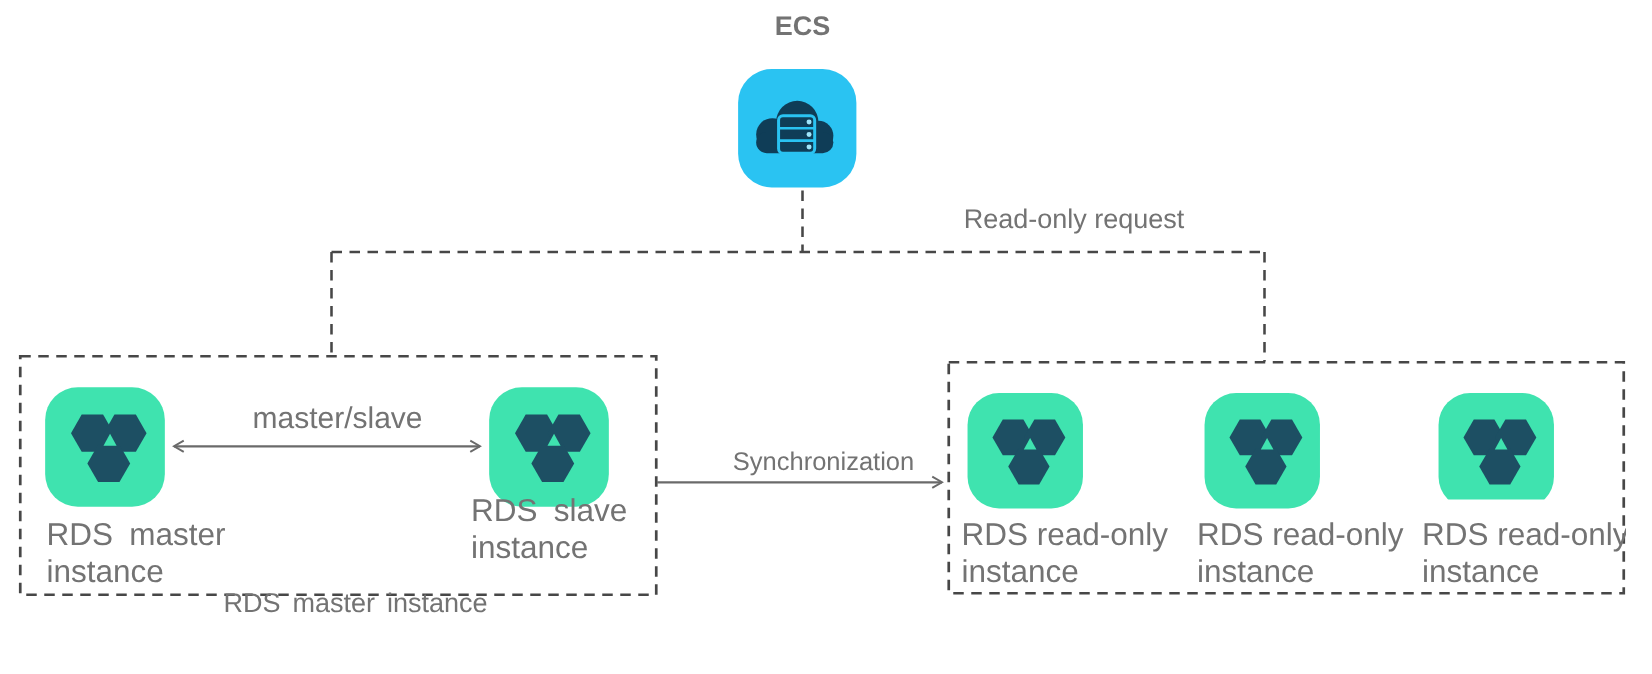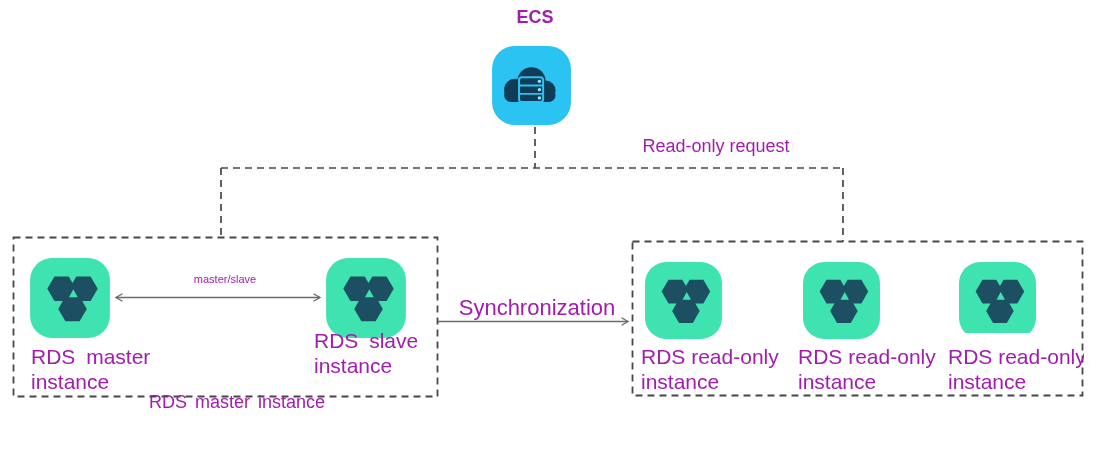--- a/index.html
+++ b/index.html
@@ -1,18 +1,18 @@
 <!DOCTYPE html>
 <html><head>
 <meta charset="utf-8">
 <style>
   html,body{margin:0;padding:0;background:#ffffff;}
   .stage{
     position:relative;width:1084px;height:449px;background:#ffffff;
-    font-family:"Liberation Sans",sans-serif;color:#a21caf;overflow:hidden;
+    font-family:"Liberation Sans",sans-serif;color:#737373;overflow:hidden;
   }
   .layer{position:absolute;left:0;top:0;}
   .dash{fill:none;stroke:#474747;stroke-width:1.7;stroke-dasharray:7 5;}
   .dashbox{fill:none;stroke:#474747;stroke-width:1.8;stroke-dasharray:7 5;}
   .arrow{stroke:#6a6a6a;stroke-width:1.5;}
   .t{position:absolute;font-size:18px;line-height:23px;white-space:nowrap;}
   .center{transform:translateX(-50%);}
   .wide{word-spacing:5px;}
   .nl{font-size:21px;line-height:25px;}
   .cap{font-size:18px;word-spacing:3px;}
@@ -70,22 +70,22 @@
     <line class="arrow" x1="116" y1="297.5" x2="320" y2="297.5" marker-start="url(#ah)" marker-end="url(#ah)"></line>
     <line class="arrow" x1="438" y1="321.5" x2="628" y2="321.5" marker-end="url(#ah)"></line>
   </svg>
 
   <div class="t center ecs-title" style="left:535px;top:6px">ECS</div>
   <svg class="node-icon" style="left:490px;top:44px" width="83" height="83">
       <use href="#ecs-sym"></use>
     </svg>
 
   <div class="t center" style="left:716px;top:135px">Read-only request</div>
-  <div class="t center wide" style="left:225px;top:268px;font-size:11px">master/slave</div>
-  <div class="t center" style="left:537px;top:296px;font-size:22px">Synchronization</div>
+  <div class="t center wide" style="left:225px;top:268px;font-size:20px">master/slave</div>
+  <div class="t center" style="left:549px;top:296px;font-size:17px">Synchronization</div>
 
   <svg class="node-icon" style="left:28px;top:256px" width="84" height="84">
       <use href="#rds-sym"></use>
     </svg>
   <div class="t nl wide" style="left:31px;top:344px">
     <div>RDS master</div>
     <div>instance</div>
   </div>
 
   <svg class="node-icon" style="left:324px;top:256px" width="84" height="84">

